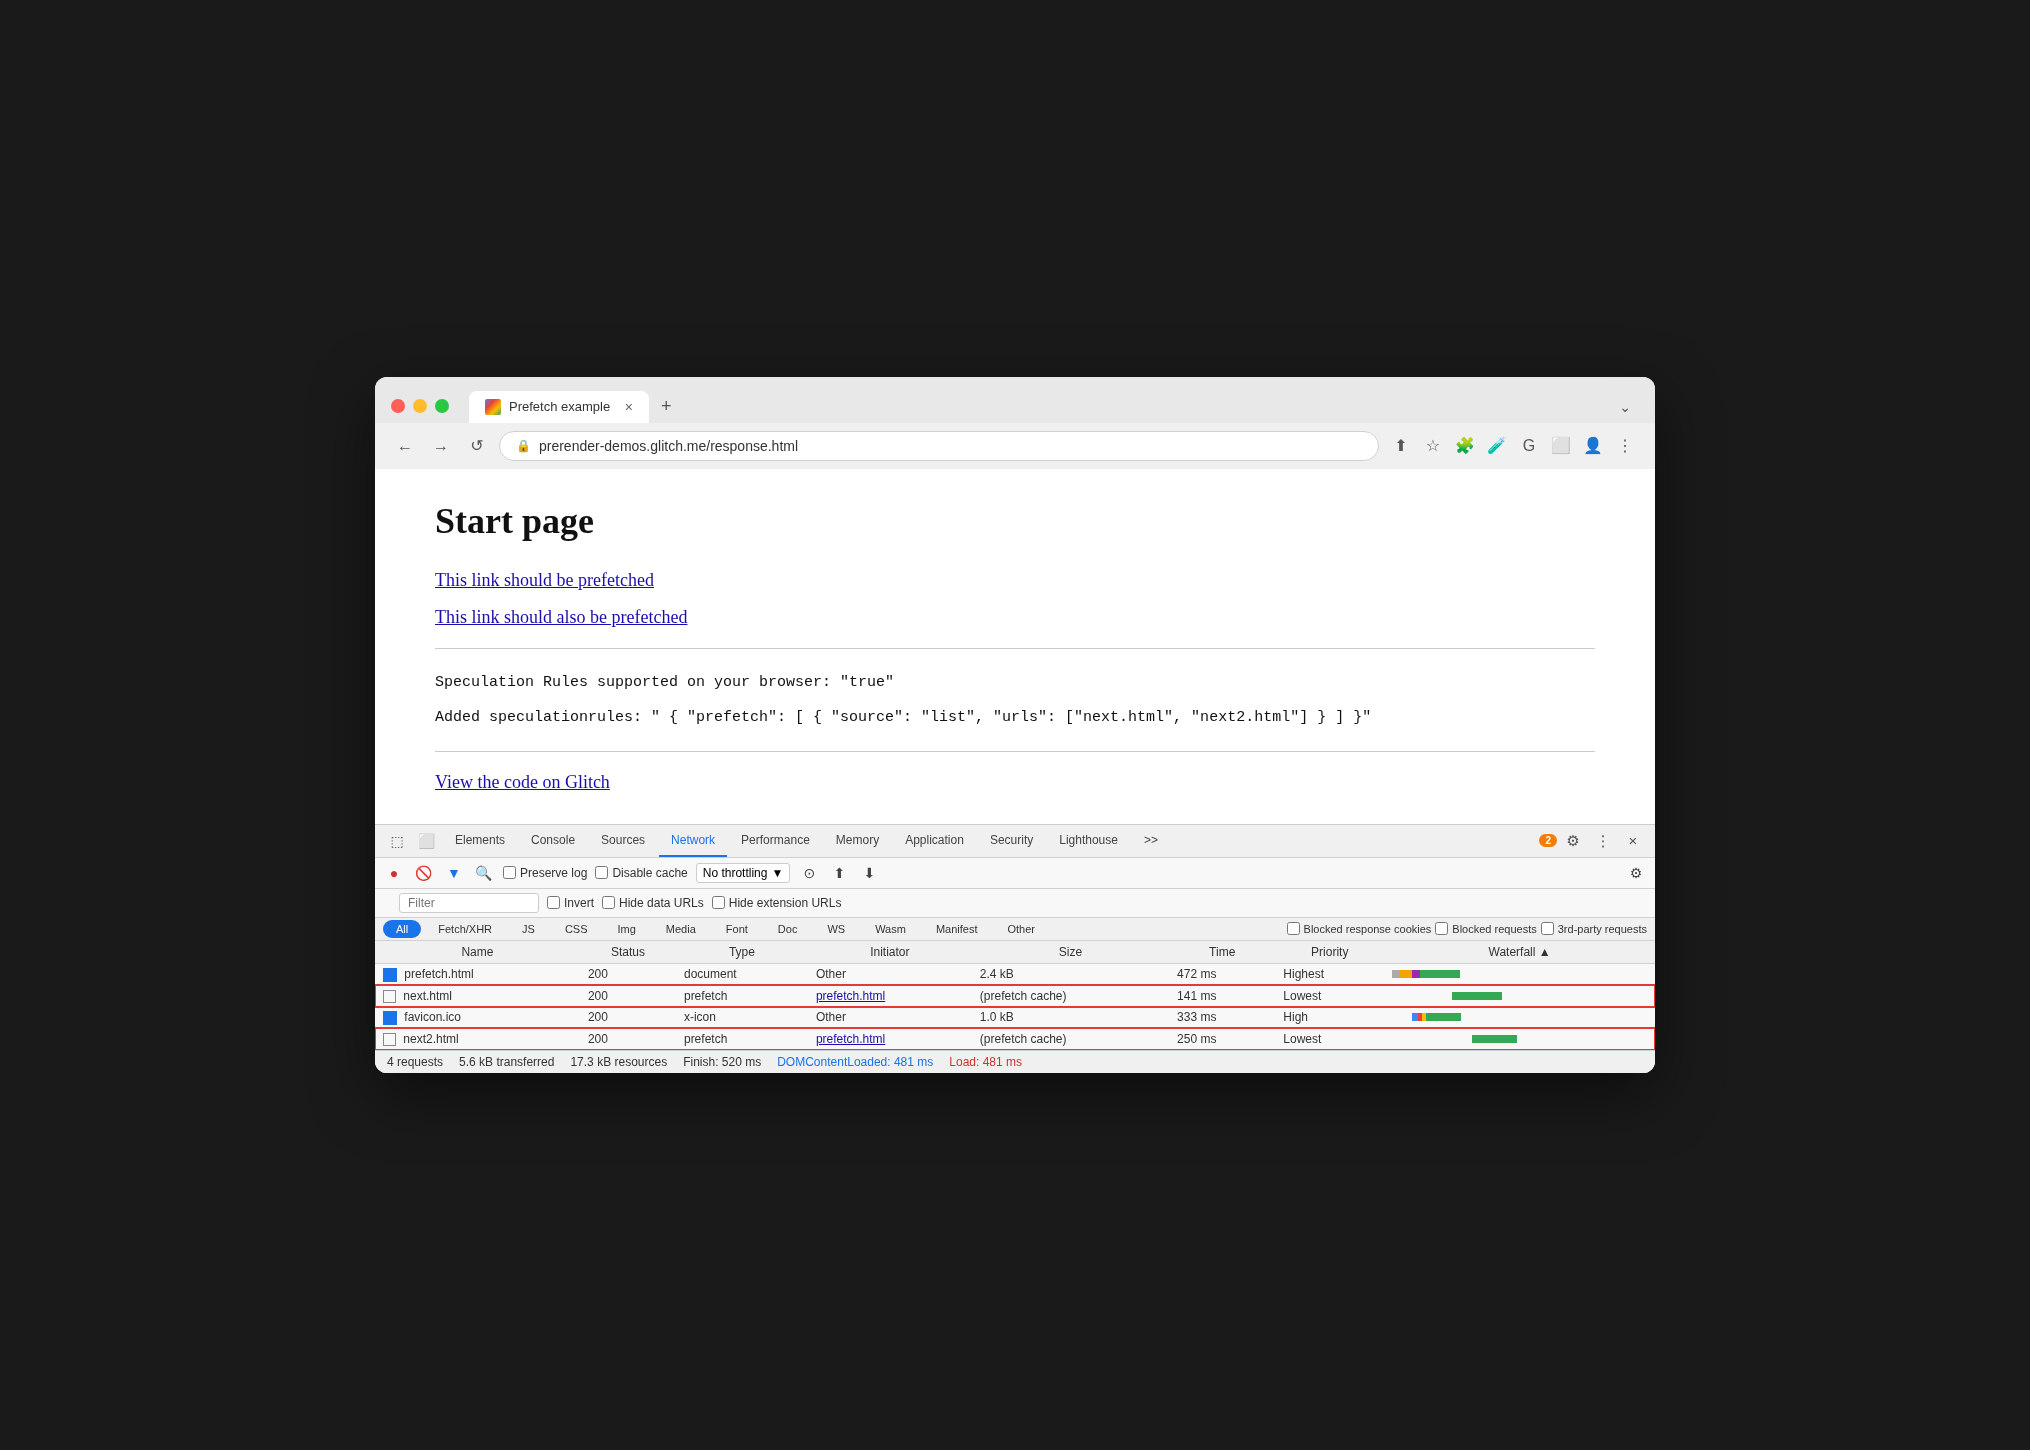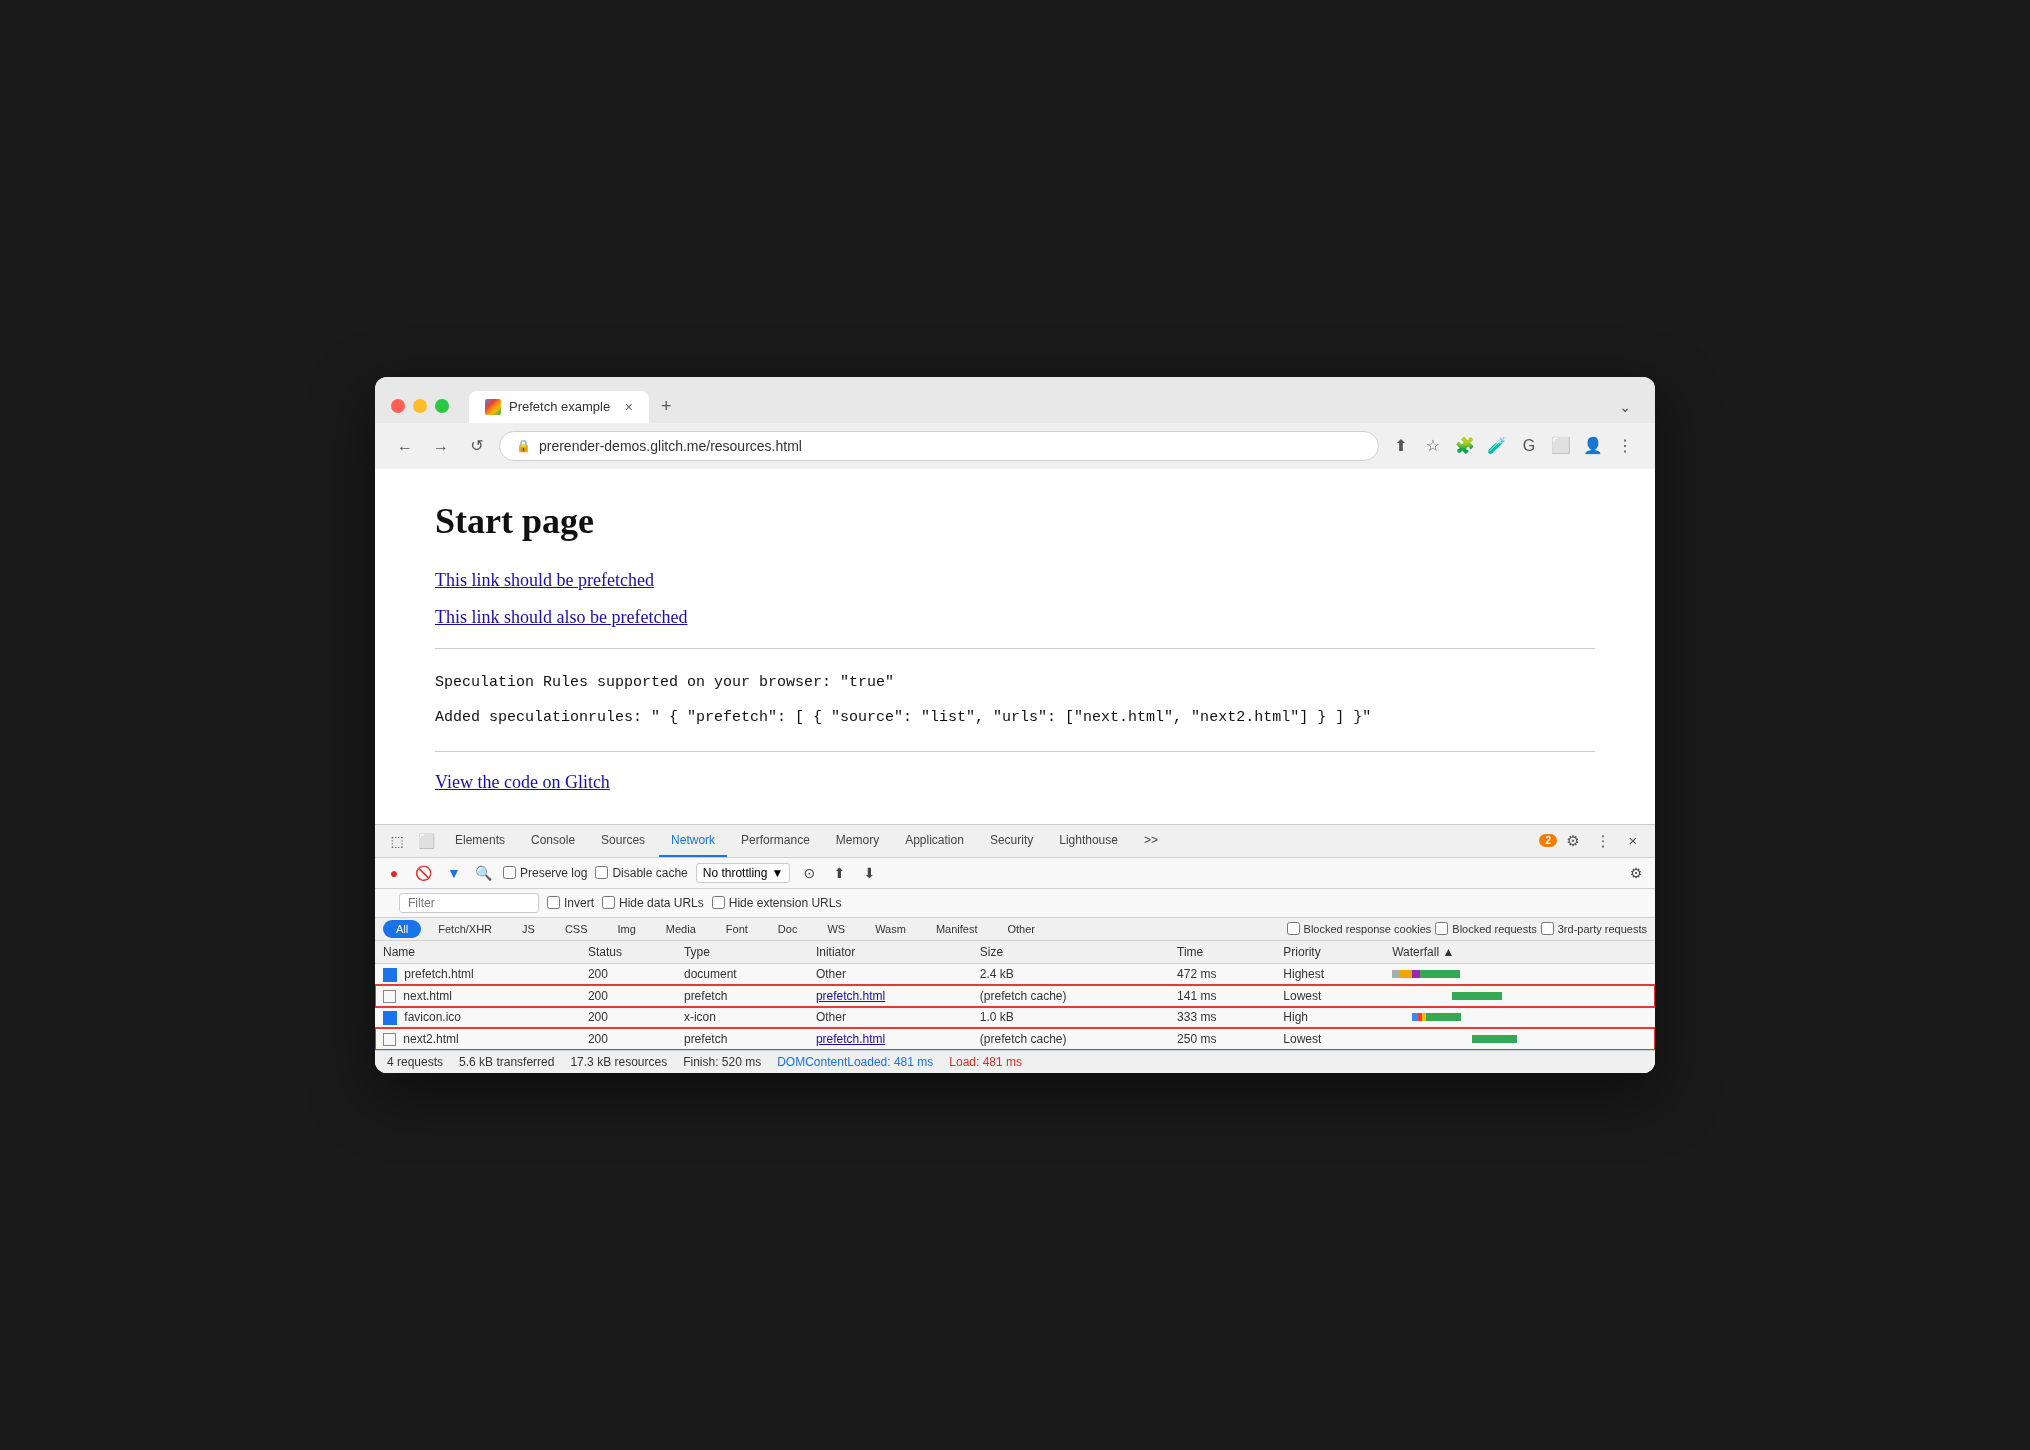--- a/index.html
+++ b/index.html
@@ -321,21 +321,21 @@
     
     .network-table {
       width: 100%;
       border-collapse: collapse;
       font-size: 12px;
     }
     .network-table th {
       background: #f0f0f0;
       border-bottom: 1px solid #d0d0d0;
       padding: 4px 8px;
-      text-align: left;
+      text-align: center;
       font-weight: 500;
       color: #333;
       white-space: nowrap;
     }
     .network-table td {
       padding: 3px 8px;
       border-bottom: 1px solid #e8e8e8;
       white-space: nowrap;
       color: #333;
     }
@@ -395,21 +395,21 @@
       <div class="tab-menu">⌄</div>
     </div>
   </div>
 
   <div class="address-bar">
     <button class="nav-btn">←</button>
     <button class="nav-btn">→</button>
     <button class="nav-btn">↺</button>
     <div class="address-field">
       <span class="lock-icon">🔒</span>
-      <span class="address-text">prerender-demos.glitch.me/resources.html</span>
+      <span class="address-text">prerender-demos.glitch.me/response.html</span>
     </div>
     <div class="toolbar-icons">
       <div class="toolbar-icon">⬆</div>
       <div class="toolbar-icon">☆</div>
       <div class="toolbar-icon">🧩</div>
       <div class="toolbar-icon">🧪</div>
       <div class="toolbar-icon">G</div>
       <div class="toolbar-icon">⬜</div>
       <div class="toolbar-icon">👤</div>
       <div class="toolbar-icon">⋮</div>

